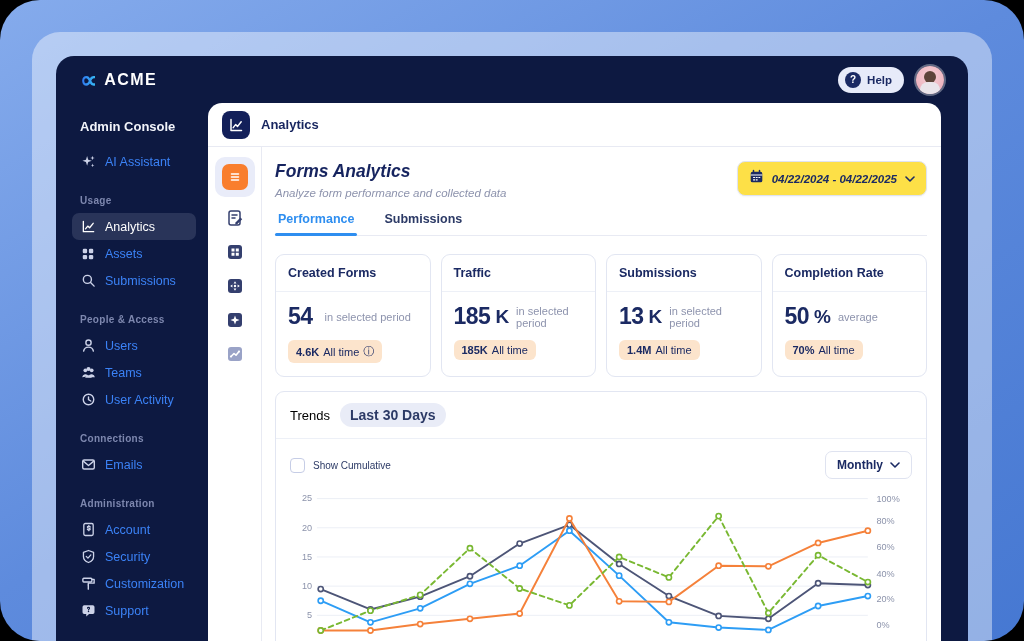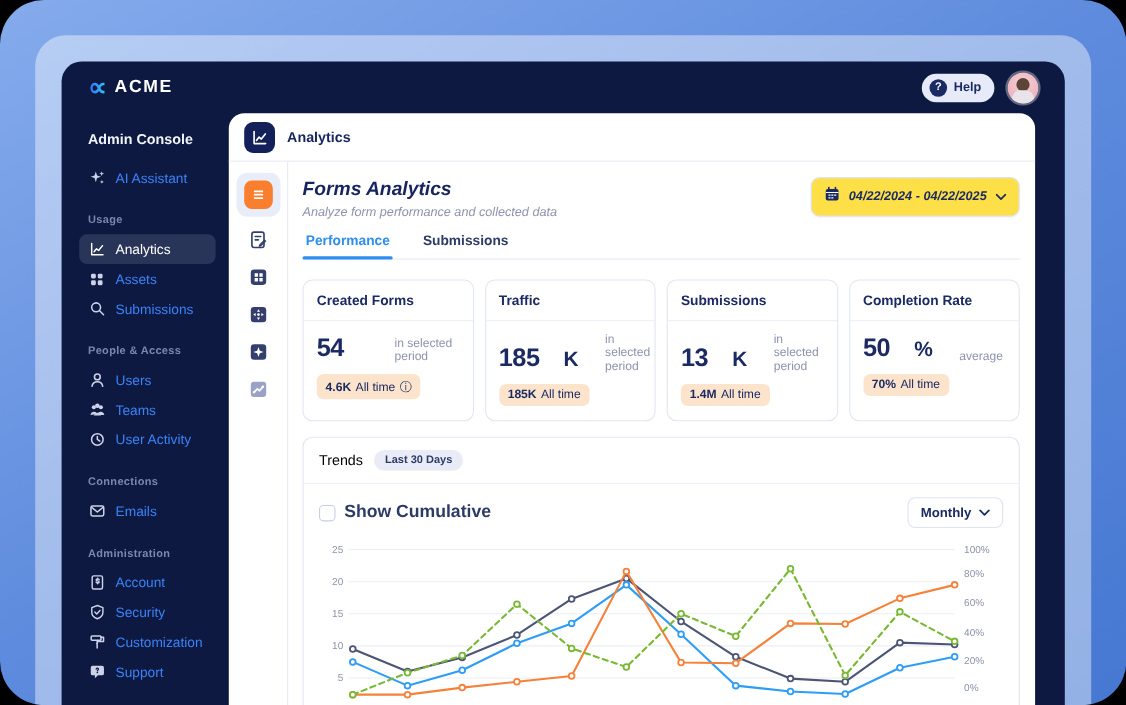--- a/index.html
+++ b/index.html
@@ -68,38 +68,38 @@
 
   .tabs { display:flex; gap:30px; margin-top:13px; border-bottom:1px solid #e8eaf3; padding-left:3px; }
   .tab { font-size:12.5px; font-weight:bold; padding-bottom:9px; cursor:pointer; color:#2c3a66; position:relative; }
   .tab.active { color:#2e8ef0; }
   .tab.active::after { content:""; position:absolute; left:-3px; right:-3px; bottom:-1px; height:3px; background:#2e8ef0; border-radius:2px; }
 
   .cards { display:flex; gap:10px; margin-top:18px; }
   .card { flex:1; border:1px solid #e2e6f2; border-radius:9px; background:#fff; overflow:hidden; }
   .card-title { font-size:12.5px; font-weight:bold; color:#1b2a63; padding:11px 12px; border-bottom:1px solid #edf0f7; }
   .card-body { padding:11px 12px 13px; }
-  .metric { display:flex; align-items:flex-end; gap:22px; }
+  .metric { display:flex; align-items:center; gap:5px; }
   .metric .num { font-size:23px; font-weight:bold; color:#1b2a63; letter-spacing:-0.5px; }
   .metric .suf { font-size:19px; font-weight:bold; color:#1b2a63; }
   .metric .cap { font-size:11px; color:#8d93ad; margin-left:2px; }
   .badge { display:inline-flex; align-items:center; gap:4px; background:#fce4cc; border-radius:6px; padding:4px 8px; margin-top:10px; }
   .badge .bv { font-size:11px; font-weight:bold; color:#1b2a63; }
   .badge .bl { font-size:11px; color:#1b2a63; }
   .badge .bi { font-size:11px; color:#1b2a63; }
 
   .trends { border:1px solid #e2e6f2; border-radius:9px; background:#fff; margin-top:14px; flex:1; display:flex; flex-direction:column; min-height:0; }
   .trends-head { display:flex; align-items:center; gap:10px; padding:11px 14px; border-bottom:1px solid #edf0f7; }
   .trends-title { font-size:13px; font-weight:normal; color:#000000; }
-  .pill { background:#e9ecf7; border-radius:999px; padding:4px 10px; font-size:10px; font-weight:bold; color:#2c3a66; }
+  .pill { background:#e9ecf7; border-radius:999px; padding:4px 10px; font-size:14px; font-weight:bold; color:#2c3a66; }
   .trends-body { padding:12px 14px 0; flex:1; }
   .controls { display:flex; align-items:center; justify-content:space-between; }
   .chk { display:flex; align-items:center; gap:8px; cursor:pointer; }
   .chk-box { width:15px; height:15px; border:1.5px solid #c6cde6; border-radius:4px; background:#fff; }
-  .chk-label { font-size:16px; font-weight:bold; color:#2c3a66;text-align:right; }
+  .chk-label { font-size:10px; font-weight:normal; color:#2c3a66;text-align:right; }
   .select { display:flex; align-items:center; gap:7px; border:1px solid #dfe3f0; border-radius:7px; padding:6px 11px; cursor:pointer; }
   .select .txt { font-size:12px; font-weight:bold; color:#1b2a63; }
 
   .chart-wrap { margin-top:10px; }
   svg text { font-family:"Liberation Sans", sans-serif; }
 </style>
 </head>
 <body>
 
 <div class="stage">

